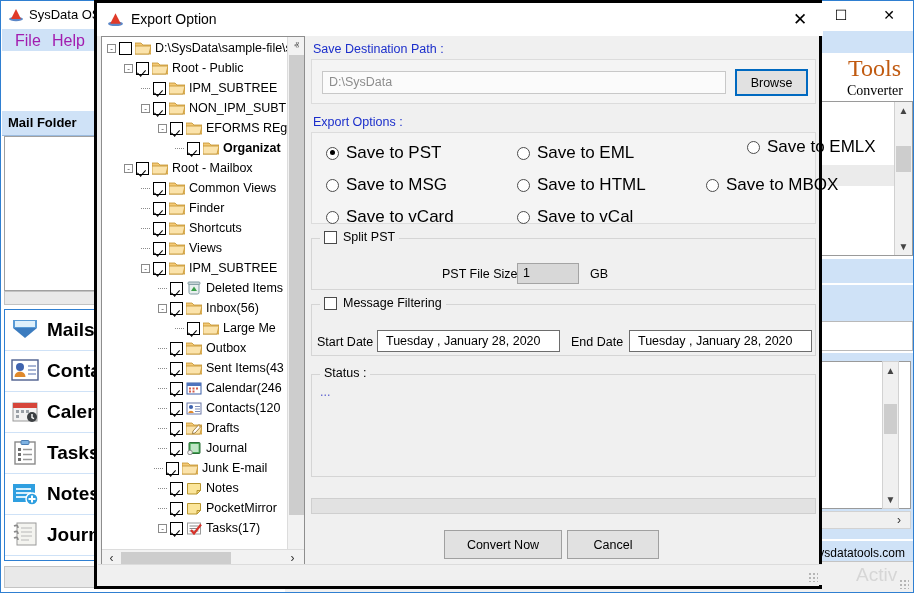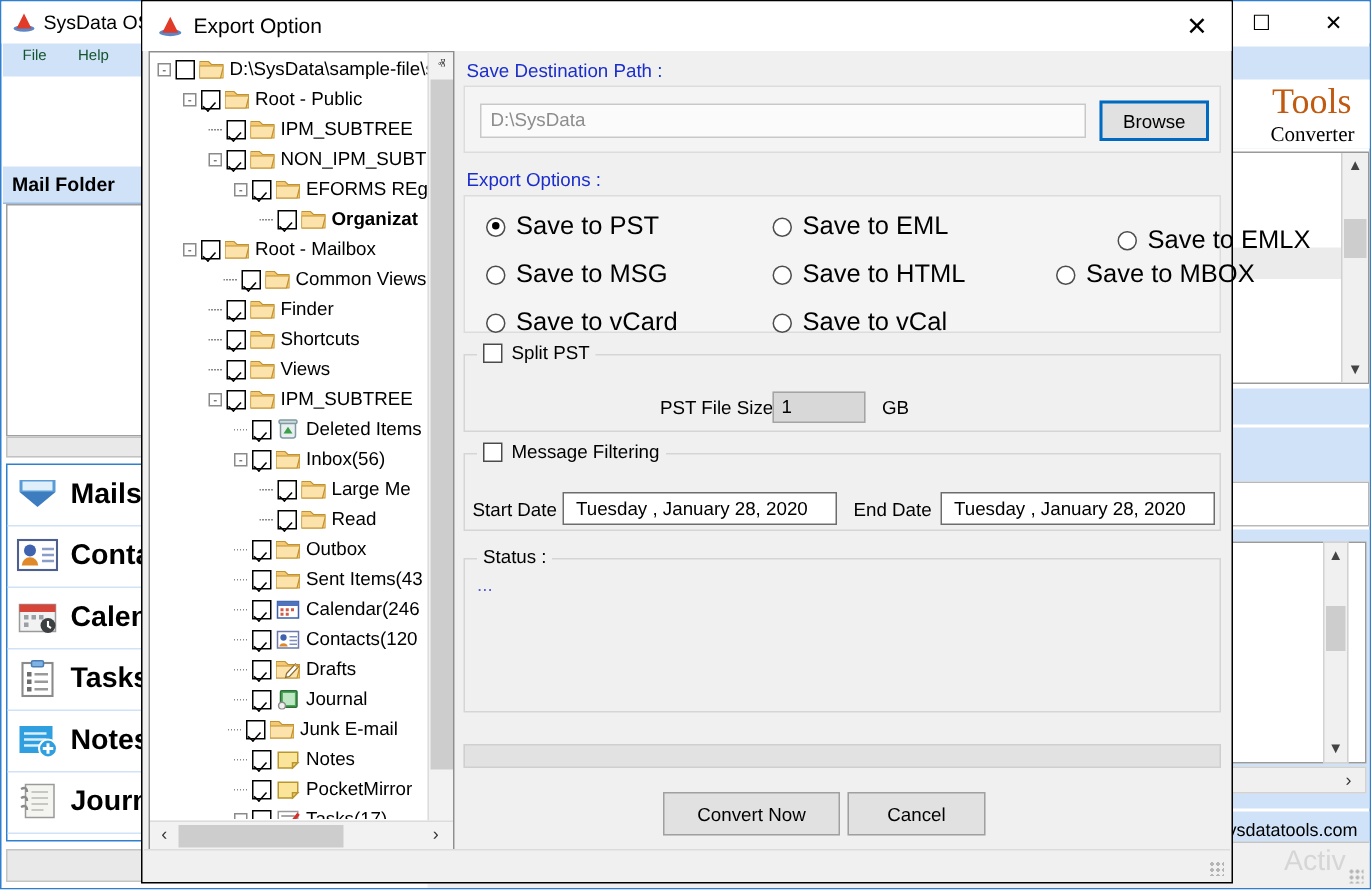--- a/index.html
+++ b/index.html
@@ -11,21 +11,21 @@
   .root{position:relative;width:914px;height:593px;overflow:hidden;background:#f0f0f0;}
 
   
   .mainwin{position:absolute;left:0;top:0;width:914px;height:593px;
     background:#ffffff;border:1px solid #2f7fd1;box-sizing:border-box;}
   .mw-title{position:absolute;left:0;top:0;width:912px;height:28px;background:#ffffff;}
   .mw-title-icon{position:absolute;left:7px;top:6px;width:16px;height:16px;}
   .mw-title-text{position:absolute;left:28px;top:6px;font-size:13px;color:#000;white-space:nowrap;}
 
   .mw-menubar{position:absolute;left:1px;top:28px;width:96px;height:22px;background:#cfe2f7;}
-  .mw-menu-item{position:absolute;top:3px;font-size:10px;color:#14532d;}
+  .mw-menu-item{position:absolute;top:3px;font-size:16px;color:#a21caf;}
   .mw-menu-file{left:13px;}
   .mw-menu-help{left:50px;}
 
   .mw-ribbon{position:absolute;left:1px;top:50px;width:96px;height:60px;background:#ffffff;
      border-bottom:1px solid #b9b9b9;}
   .rib-grip{position:absolute;left:4px;top:6px;width:2px;height:46px;
      background:repeating-linear-gradient(#b0b0b0 0 2px,transparent 2px 4px);}
   .rib-sep{position:absolute;left:79px;top:6px;width:1px;height:46px;background:#c8c8c8;}
   .rib-btn{position:absolute;left:18px;top:4px;width:54px;height:54px;text-align:center;}
   .rib-label{position:absolute;left:0;bottom:1px;width:54px;text-align:center;font-size:11px;}
@@ -82,21 +82,21 @@
   .grip-dots{position:absolute;right:4px;bottom:3px;width:10px;height:10px;
      background:
        radial-gradient(#b5b5b5 40%,transparent 41%) 0 0/4px 4px repeat;}
 
   
   .bg-winbtns{position:absolute;right:0;top:0;width:96px;height:28px;}
   .bg-winbtn{position:absolute;top:0;width:48px;height:28px;display:flex;align-items:center;justify-content:center;font-size:14px;}
 
   
   .dlg{position:absolute;left:94px;top:0;width:728px;height:589px;
-       background:#f0f0f0;border:1px solid #000000;box-sizing:border-box;}
+       background:#f0f0f0;border:3px solid #000000;box-sizing:border-box;}
   .dlg-title{position:absolute;left:0;top:0;width:726px;height:33px;background:#ffffff;}
   .dlg-ico{position:absolute;left:10px;top:8px;width:17px;height:17px;}
   .dlg-title-text{position:absolute;left:34px;top:8px;font-size:14px;color:#000;}
   .dlg-close{position:absolute;right:0;top:0;width:46px;height:32px;
      display:flex;align-items:center;justify-content:center;font-size:17px;color:#000;}
 
   
   .tree-panel{position:absolute;left:4px;top:33px;width:204px;height:533px;
      background:#ffffff;border:1px solid #8e8e8e;box-sizing:border-box;}
   .tree-view{position:absolute;left:1px;top:1px;width:185px;height:510px;overflow:hidden;}
@@ -422,21 +422,21 @@
               <span class="exp">-</span>
               <span class="cb checked"></span>
               <span class="ic"><svg width="16" height="14" viewBox="0 0 16 14">
                   <path d="M0 2 h6 l2 2 h8 v9 H0 Z" fill="#f3c976" stroke="#c3922f" stroke-width="0.8"></path>
                   <path d="M0 5 h16 l-2 8 H0 Z" fill="#fbe3ab" stroke="#c3922f" stroke-width="0.8"></path>
                 </svg></span>
               <span class="tlabel">Root - Mailbox</span>
             </div>
           </div>
           <div class="tnode">
-            <div class="twrap" style="left: 48px;">
+            <div class="twrap" style="left: 38px;">
               <span class="dots"></span>
               <span class="cb checked"></span>
               <span class="ic"><svg width="16" height="14" viewBox="0 0 16 14">
                   <path d="M0 2 h6 l2 2 h8 v9 H0 Z" fill="#f3c976" stroke="#c3922f" stroke-width="0.8"></path>
                   <path d="M0 5 h16 l-2 8 H0 Z" fill="#fbe3ab" stroke="#c3922f" stroke-width="0.8"></path>
                 </svg></span>
               <span class="tlabel">Common Views</span>
             </div>
           </div>
           <div class="tnode">
@@ -508,31 +508,20 @@
           </div>
           <div class="tnode">
             <div class="twrap" style="left: 72px;">
               <span class="dots"></span>
               <span class="cb checked"></span>
               <span class="ic"><svg width="16" height="14" viewBox="0 0 16 14">
                   <path d="M0 2 h6 l2 2 h8 v9 H0 Z" fill="#f3c976" stroke="#c3922f" stroke-width="0.8"></path>
                   <path d="M0 5 h16 l-2 8 H0 Z" fill="#fbe3ab" stroke="#c3922f" stroke-width="0.8"></path>
                 </svg></span>
               <span class="tlabel">Large Me</span>
-            </div>
-          </div>
-          <div class="tnode">
-            <div class="twrap" style="left: 72px;">
-              <span class="dots"></span>
-              <span class="cb checked"></span>
-              <span class="ic"><svg width="16" height="14" viewBox="0 0 16 14">
-                  <path d="M0 2 h6 l2 2 h8 v9 H0 Z" fill="#f3c976" stroke="#c3922f" stroke-width="0.8"></path>
-                  <path d="M0 5 h16 l-2 8 H0 Z" fill="#fbe3ab" stroke="#c3922f" stroke-width="0.8"></path>
-                </svg></span>
-              <span class="tlabel">Read</span>
             </div>
           </div>
           <div class="tnode">
             <div class="twrap" style="left: 55px;">
               <span class="dots"></span>
               <span class="cb checked"></span>
               <span class="ic"><svg width="16" height="14" viewBox="0 0 16 14">
                   <path d="M0 2 h6 l2 2 h8 v9 H0 Z" fill="#f3c976" stroke="#c3922f" stroke-width="0.8"></path>
                   <path d="M0 5 h16 l-2 8 H0 Z" fill="#fbe3ab" stroke="#c3922f" stroke-width="0.8"></path>
                 </svg></span>
@@ -684,21 +673,21 @@
       <div class="panel opt-panel">
         <div id="radio-host">
             <div class="radio-row" style="left: 14px; top: 10px;">
               <span class="radio on"></span>
               <span>Save to PST</span>
             </div>
             <div class="radio-row" style="left: 205px; top: 10px;">
               <span class="radio"></span>
               <span>Save to EML</span>
             </div>
-            <div class="radio-row" style="left: 394px; top: 19px; padding-left: 41px;">
+            <div class="radio-row" style="left: 394px; top: 4px; padding-left: 41px;">
               <span class="radio"></span>
               <span>Save to EMLX</span>
             </div>
             <div class="radio-row" style="left: 14px; top: 42px;">
               <span class="radio"></span>
               <span>Save to MSG</span>
             </div>
             <div class="radio-row" style="left: 205px; top: 42px;">
               <span class="radio"></span>
               <span>Save to HTML</span>

